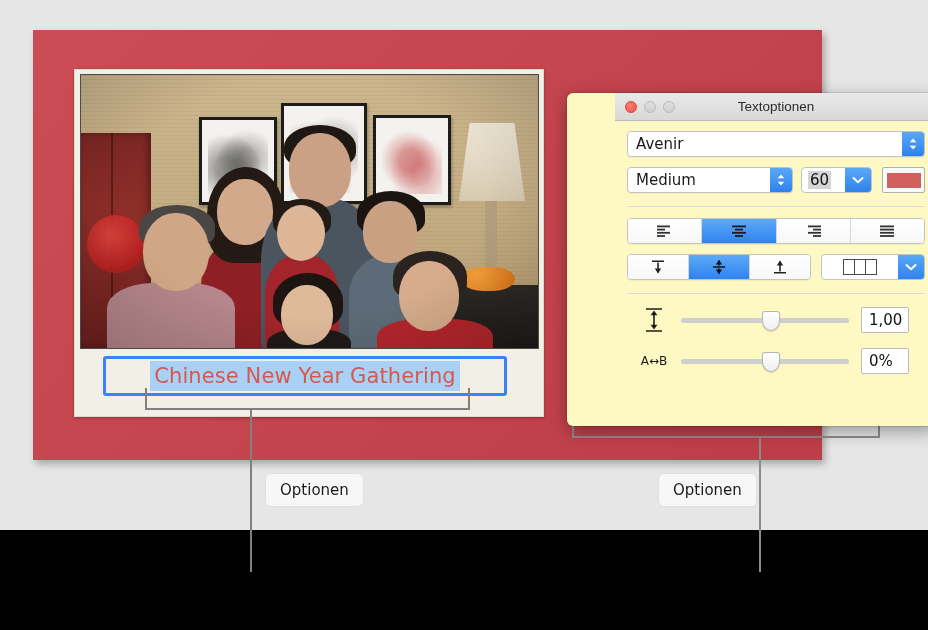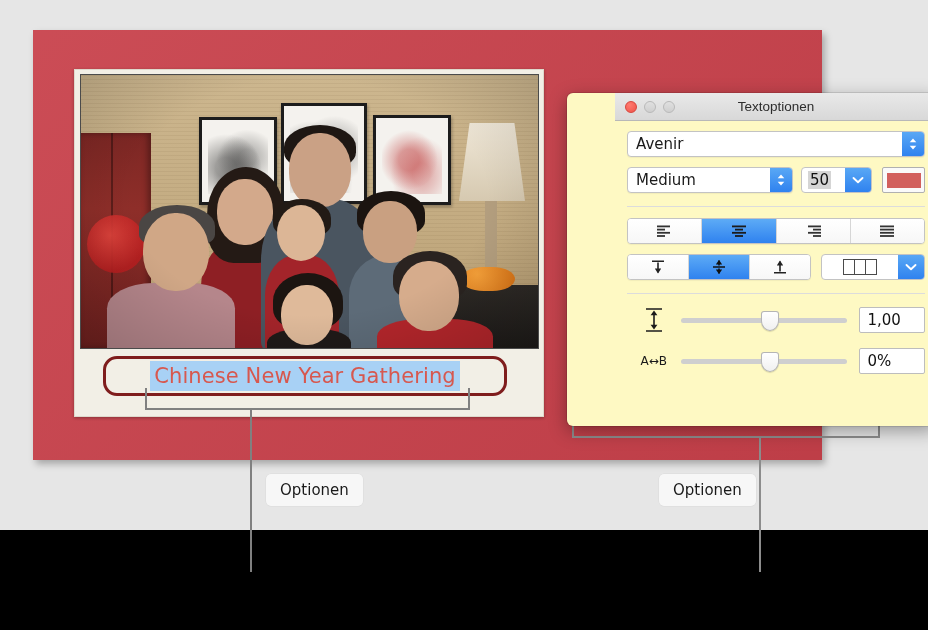--- a/index.html
+++ b/index.html
@@ -155,22 +155,22 @@
   }
 
   
   .caption-wrap {
     position: absolute;
     left: 5px; top: 285px; width: 459px; height: 56px;
   }
   .textbox {
     position:absolute; left:23px; top:1px;
     width: 404px; height: 40px;
-    border: 3px solid #7f1d1d;
-    border-radius: 14px;
+    border: 3px solid #3b82f6;
+    border-radius: 3px;
     background: #f2efe6;
     box-sizing: border-box;
     display:flex; align-items:center; justify-content:center;
   }
   .caption-text {
     display:inline-block;
     background: #a8d1f5;
     color: #d7584f;
     font-size: 21px;
     line-height: 26px;
@@ -336,21 +336,21 @@
   .track-wrap { position:relative; width: 168px; height: 20px; display:flex; align-items:center;}
   .track { width:100%; height:5px; border-radius:3px; background:#cfcfcf; }
   .knob {
     position:absolute; width: 16px; height: 18px; top:1px;
     background: linear-gradient(180deg,#ffffff,#f0f0f0);
     border:1px solid #b5b5b5;
     border-radius: 3px 3px 50% 50%;
     box-shadow: 0 1px 1px rgba(0,0,0,.14);
   }
   .num-field {
-    width: 66px; height: 26px; margin-left: 12px;
+    width: 48px; height: 26px; margin-left: 12px;
     border:1px solid #bdbdbd; border-radius:2px; background:#fff;
     display:flex; align-items:center;
     font-size:15px; color:#111; padding-left:7px;
     font-family:"DejaVu Sans", sans-serif;
     box-sizing:border-box;
     text-align:center;
   }
 
   
   .bracket-right {
@@ -486,21 +486,21 @@
         <div class="val">Medium</div>
         <div class="stepper-btn">
           <svg width="10" height="14" viewBox="0 0 10 14">
               <path d="M5 1.5 L8.3 5.2 H1.7 Z" fill="#fff"></path>
               <path d="M5 12.5 L1.7 8.8 H8.3 Z" fill="#fff"></path>
             </svg>
         </div>
       </div>
 
       <div class="size-combo">
-        <div class="size-val"><span>50</span></div>
+        <div class="size-val"><span>60</span></div>
         <div class="pop-btn">
           <svg width="12" height="8" viewBox="0 0 12 8">
               <path d="M1.5 2 L6 6.2 L10.5 2" stroke="#fff" stroke-width="1.9" fill="none" stroke-linecap="round" stroke-linejoin="round"></path>
             </svg>
         </div>
       </div>
 
       <div class="color-well">
         <i></i>
       </div>

